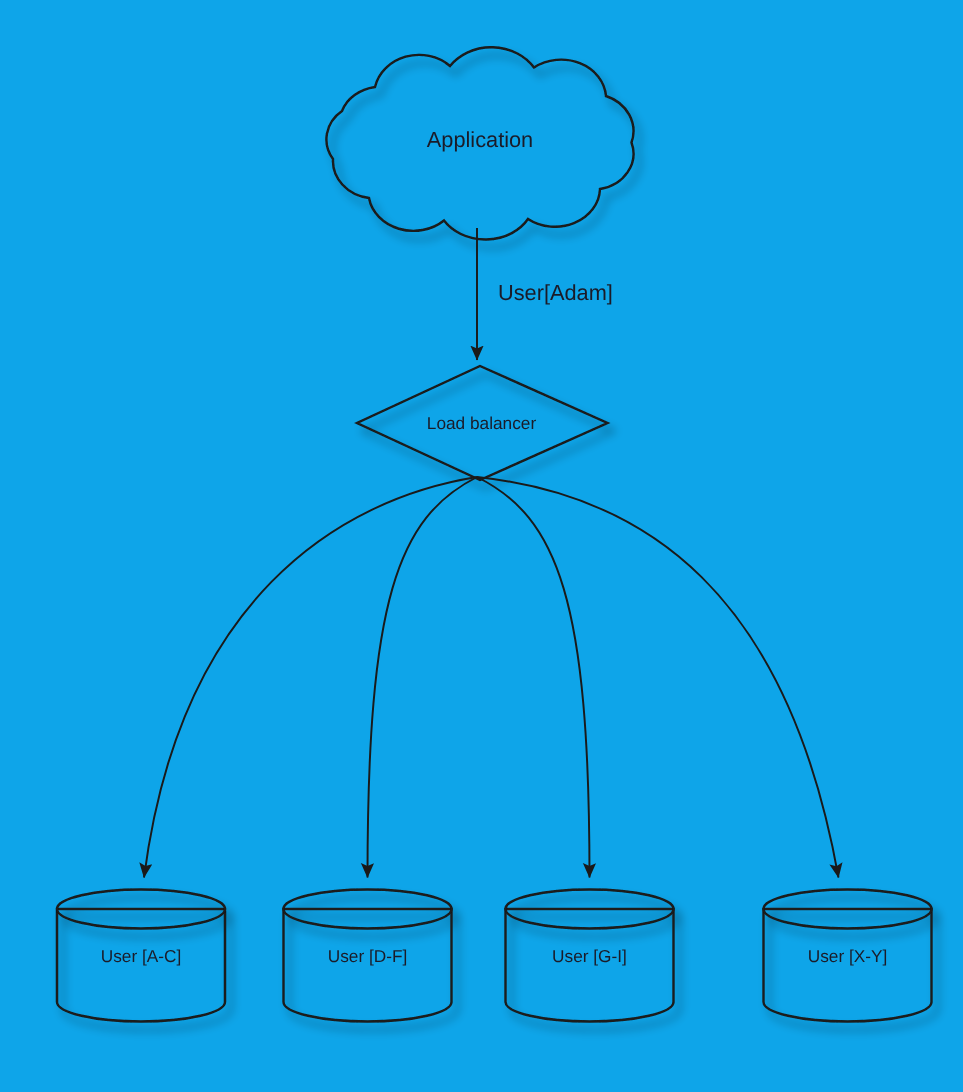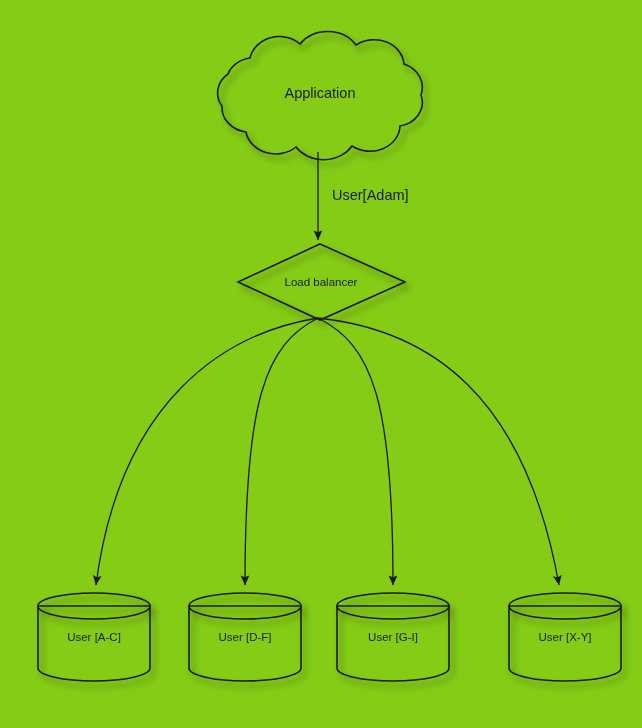--- a/index.html
+++ b/index.html
@@ -10,21 +10,21 @@
   body {
     width: 642px;
     height: 728px;
     overflow: hidden;
     font-family: "Liberation Sans", sans-serif;
   }
   #diagram-canvas {
     position: relative;
     width: 642px;
     height: 728px;
-    background: #84cc16;
+    background: #0ea5e9;
   }
   svg.diagram-svg {
     position: absolute;
     top: 0;
     left: 0;
     width: 642px;
     height: 728px;
     display: block;
   }
   .shape-fill {

